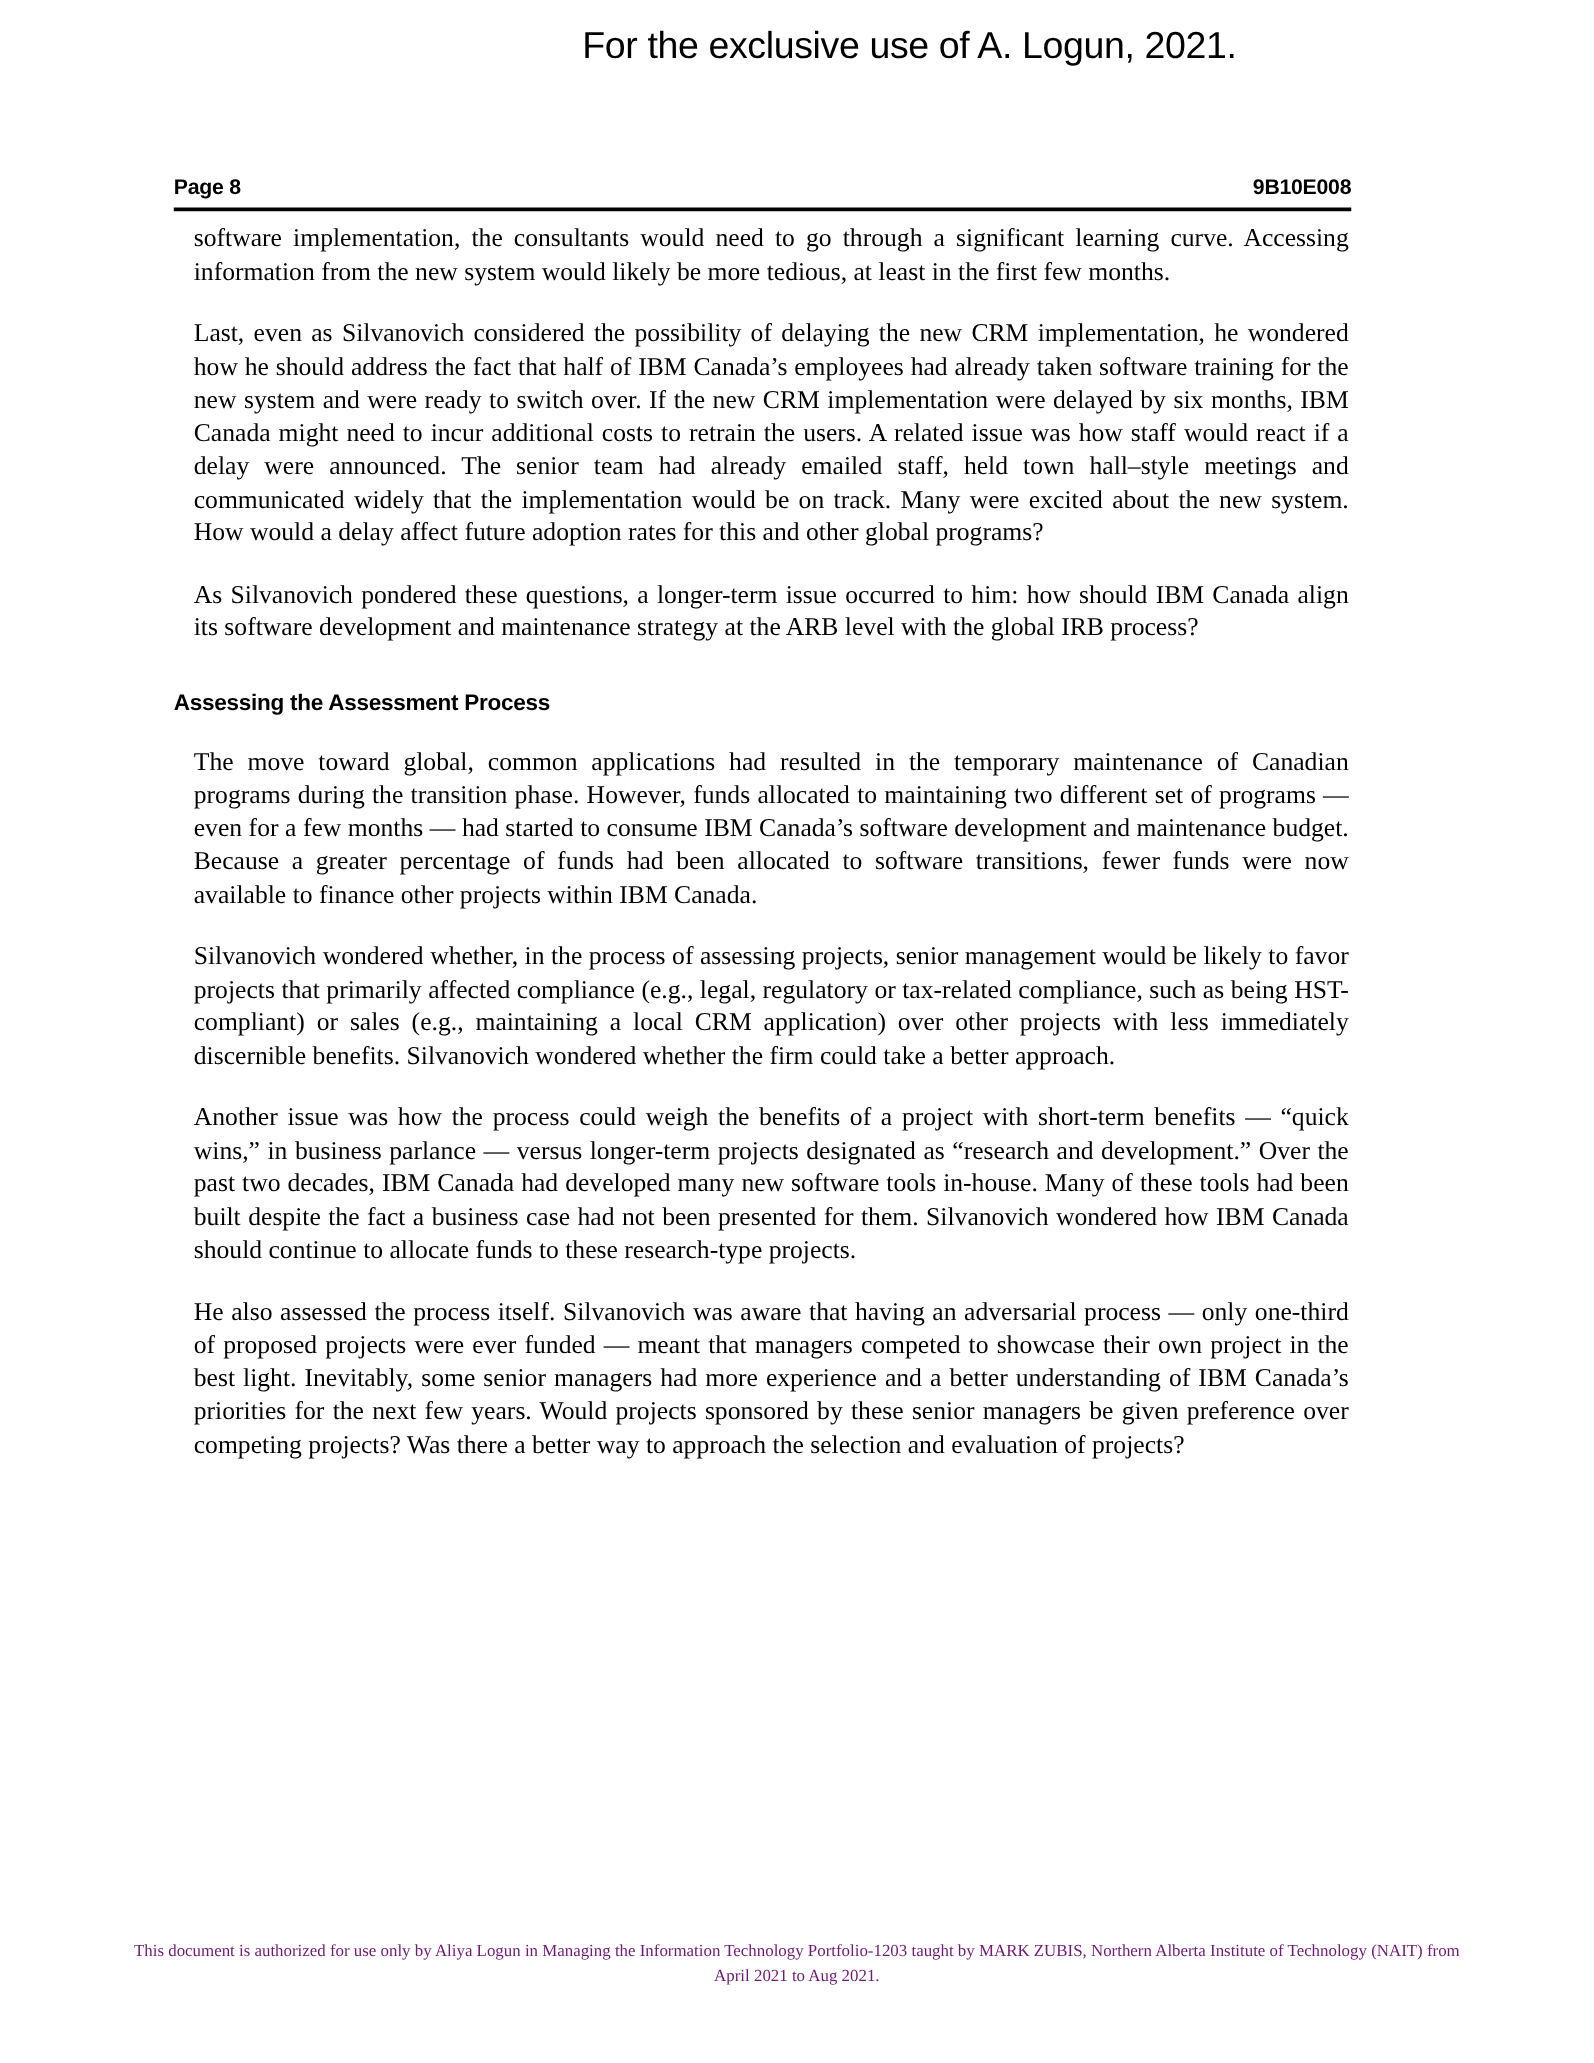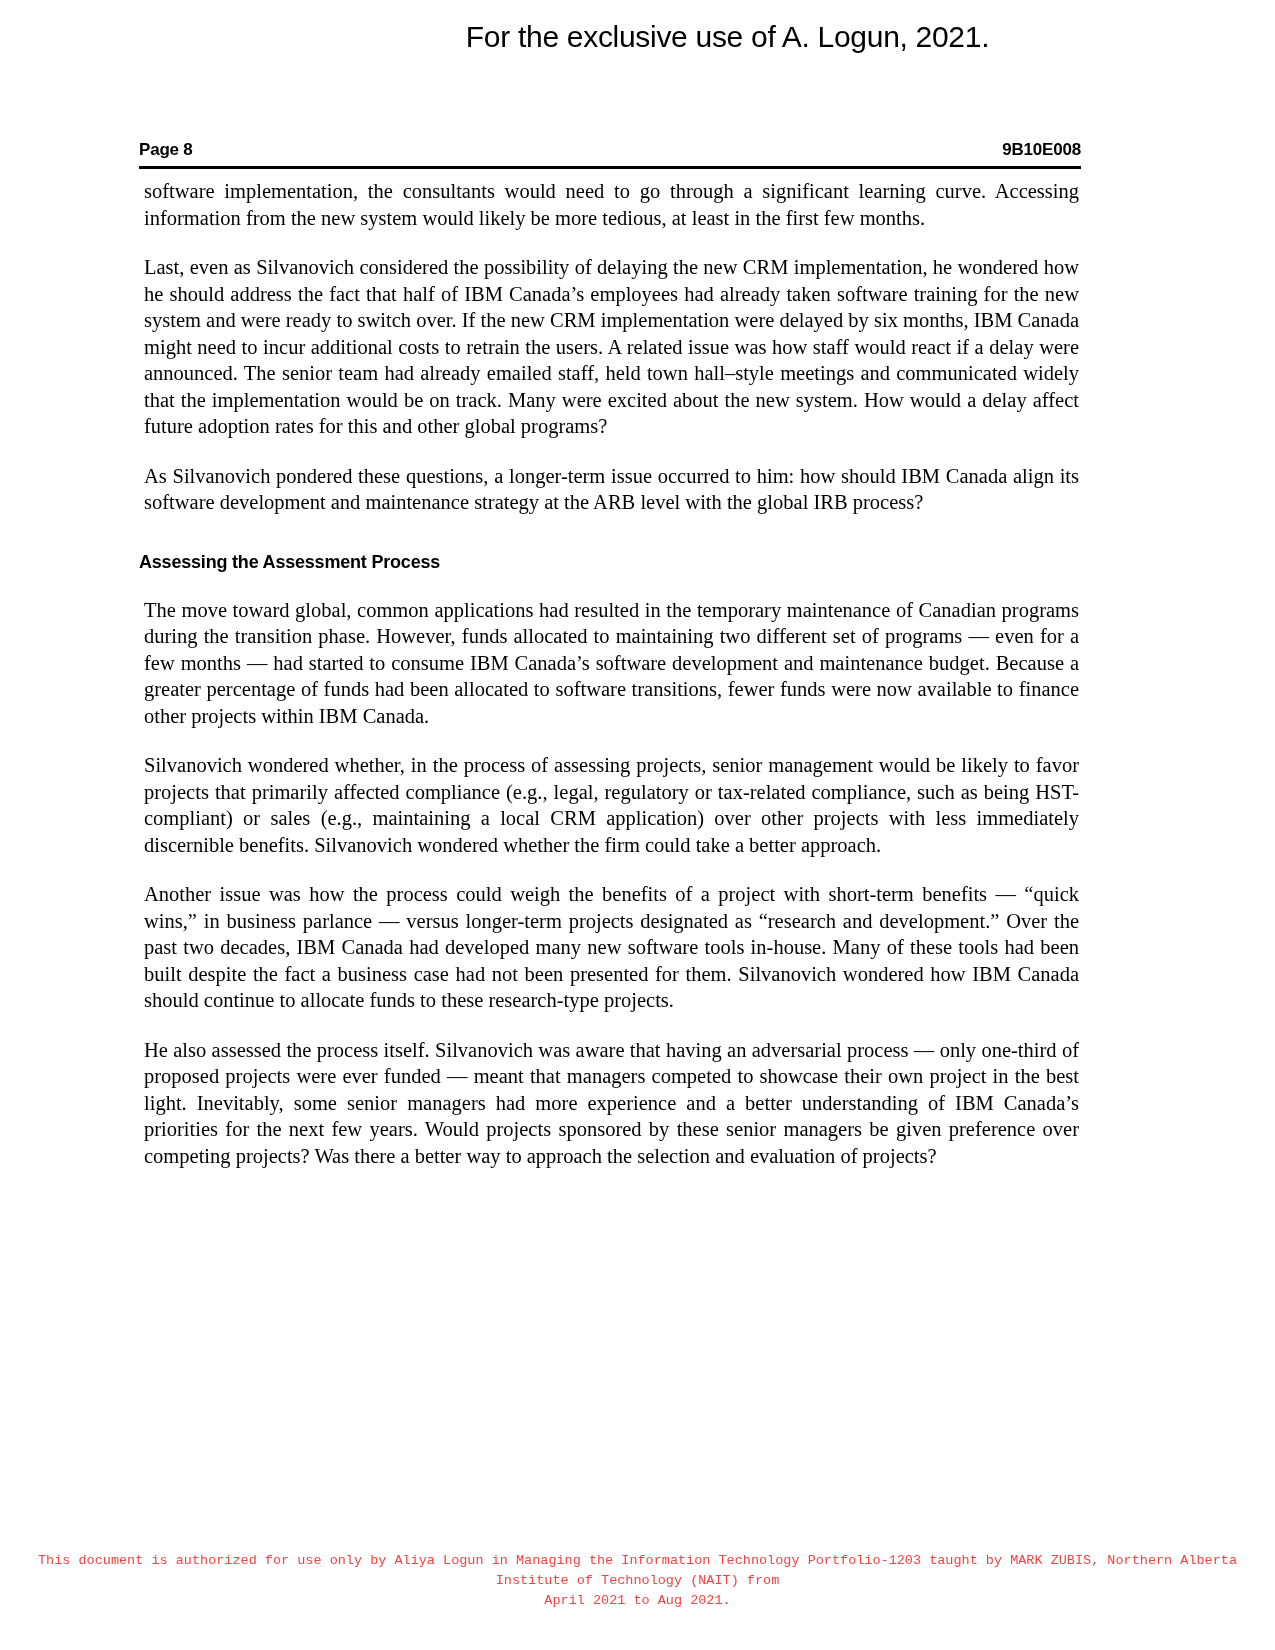--- a/index.html
+++ b/index.html
@@ -66,21 +66,21 @@
   }
 
   
   .body-col {
     position: absolute;
     left: 0;
     top: 178px;
     width: 940px;
   }
   p.para {
-    margin: 0 0 23px 5px;
+    margin: 0 0 23px 16px;
     font-size: 20.5px;
     line-height: 26.5px;
     text-align: justify;
     text-justify: inter-word;
     hyphens: none;
   }
   p.para:last-child { margin-bottom: 0; }
 
   h2.section-heading {
     margin: 35px 0 24px 0;
@@ -91,24 +91,24 @@
     letter-spacing: -0.2px;
   }
 
   
   .doc-footer {
     position: absolute;
     left: 0;
     top: 1551px;
     width: 1275px;
     text-align: center;
-    font-family: Liberation Mono, monospace;
+    font-family: Liberation Serif, serif;
     font-size: 13.5px;
     line-height: 20px;
-    color: #ef4444;
+    color: #701a75;
   }
   .doc-footer .line2 { display: block; }
 </style>
 </head>
 <body>
 
 <div class="watermark">For the exclusive use of A. Logun, 2021.</div>
 
 <div class="page">
 

